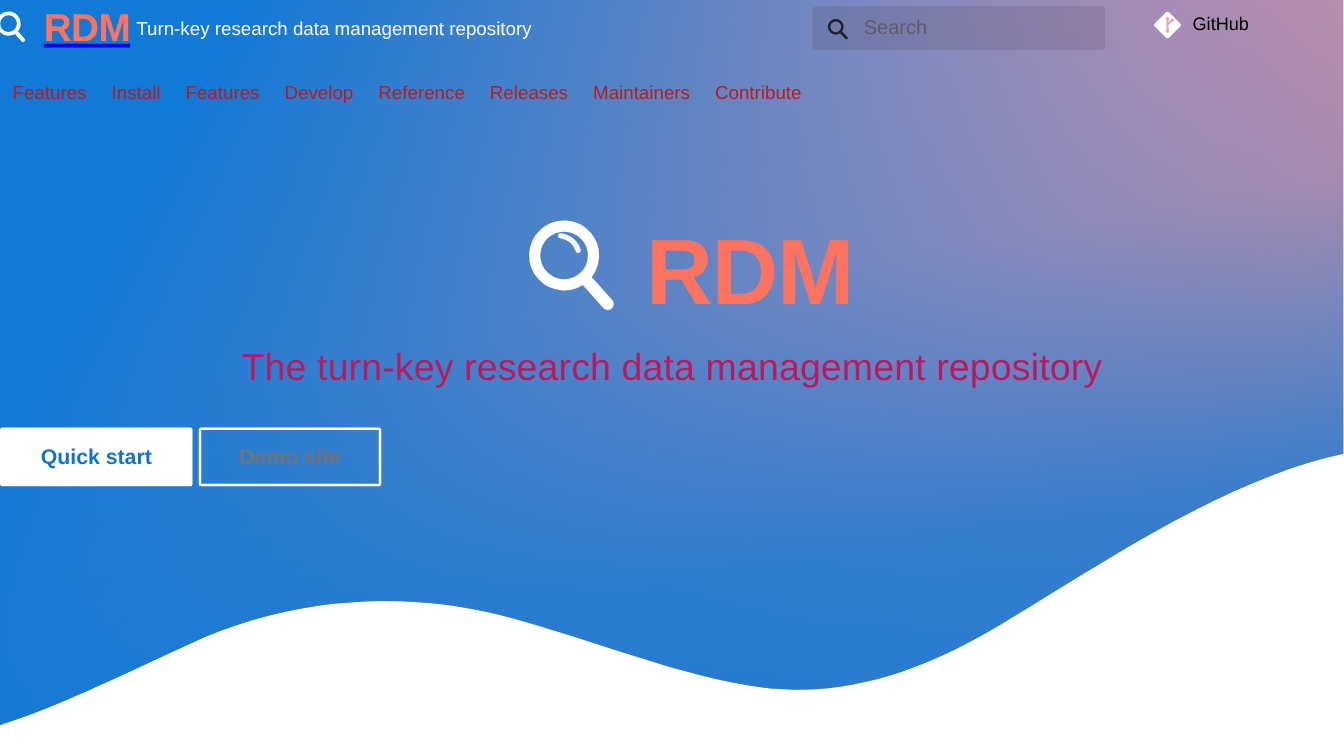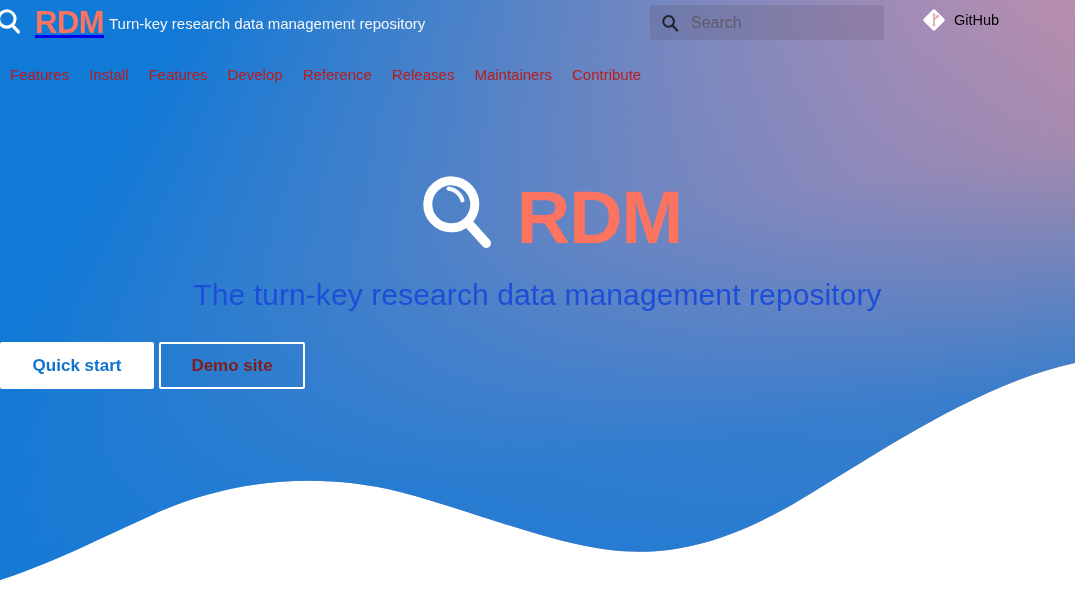--- a/index.html
+++ b/index.html
@@ -109,39 +109,39 @@
     display:flex; align-items:center; justify-content:center; gap:14px;
   }
   #hero-logo .hero-word {
     font-size:74px; font-weight:bold; color:#fc7460;
     letter-spacing:-1px; line-height:.86;
   }
 
   #tagline {
     position:absolute; left:0; top:278px; width:1075px;
     text-align:center;
-    font-size:30px; font-weight:300; color:#1d4ed8;
+    font-size:30px; font-weight:300; color:#be185d;
     letter-spacing:.1px;
   }
 
   #cta-row {
     position:absolute; left:0; top:342px; width:1075px;
     display:flex; gap:5px;
   }
   .btn {
     display:flex; align-items:center; justify-content:center;
     height:47px; font-size:17px; font-weight:bold;
     font-family:"Liberation Sans", sans-serif;
     cursor:pointer; border-radius:2px; text-decoration:none;
   }
   .btn-primary {
     width:154px; background:#ffffff; color:#1273ce; border:2px solid #ffffff;
   }
   .btn-outline {
-    width:146px; background:transparent; color:#7f1d1d; border:2px solid #ffffff;
+    width:146px; background:transparent; color:#737373; border:2px solid #ffffff;
   }
 
   .svg-defs { position:absolute; width:0; height:0; }
 </style>
 </head>
 <body>
 
 <div id="stage">
 
   <svg class="svg-defs" aria-hidden="true">

